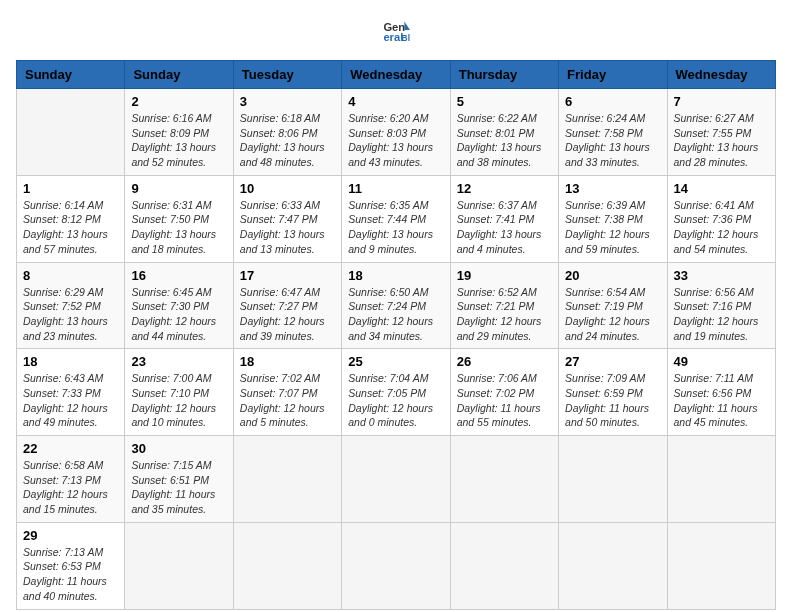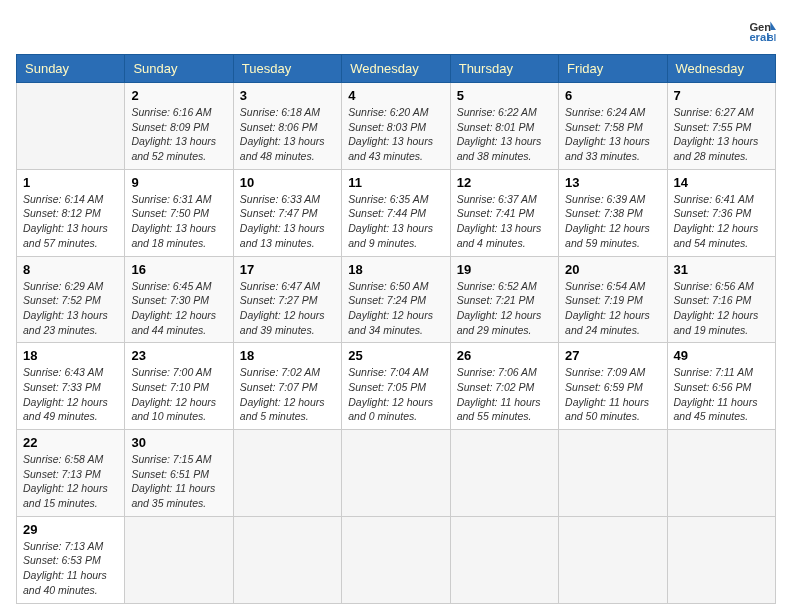--- a/index.html
+++ b/index.html
@@ -5,23 +5,23 @@
     * { margin: 0; padding: 0; box-sizing: border-box; }
     body {
       font-family: Arial, sans-serif;
       background: #fff;
       width: 792px;
       min-height: 612px;
       padding: 16px;
     }
     .header-area {
       display: flex;
-      justify-content: flex-end;
+      justify-content: center;
       align-items: flex-start;
-      margin-bottom: 10px;
+      margin-bottom: 16px;
     }
     .logo {
       display: flex;
       align-items: center;
       gap: 4px;
     }
     .logo-icon {
       width: 28px;
       height: 28px;
     }
@@ -37,25 +37,25 @@
       font-size: 16px;
       color: #444;
     }
     table {
       width: 100%;
       border-collapse: collapse;
       font-size: 11px;
     }
     thead th {
       background: #2a6db5;
-      color: #fef9c3;
+      color: #000000;
       text-align: left;
       padding: 6px 8px;
       font-size: 13px;
-      font-weight: normal;
+      font-weight: bold;
       border: 1px solid #1a5a9a;
     }
     tbody td {
       border: 1px solid #ccc;
       vertical-align: top;
       padding: 5px 6px;
       width: 14.28%;
       height: 82px;
       background: #fff;
     }
@@ -185,21 +185,21 @@
         </td>
         <td>
           <span class="day-num">19</span>
           <div class="day-info">Sunrise: 6:52 AM<br>Sunset: 7:21 PM<br>Daylight: 12 hours<br>and 29 minutes.</div>
         </td>
         <td>
           <span class="day-num">20</span>
           <div class="day-info">Sunrise: 6:54 AM<br>Sunset: 7:19 PM<br>Daylight: 12 hours<br>and 24 minutes.</div>
         </td>
         <td>
-          <span class="day-num">31</span>
+          <span class="day-num">33</span>
           <div class="day-info">Sunrise: 6:56 AM<br>Sunset: 7:16 PM<br>Daylight: 12 hours<br>and 19 minutes.</div>
         </td>
       </tr>
       <tr>
         <td>
           <span class="day-num">18</span>
           <div class="day-info">Sunrise: 6:43 AM<br>Sunset: 7:33 PM<br>Daylight: 12 hours<br>and 49 minutes.</div>
         </td>
         <td>
           <span class="day-num">23</span>

